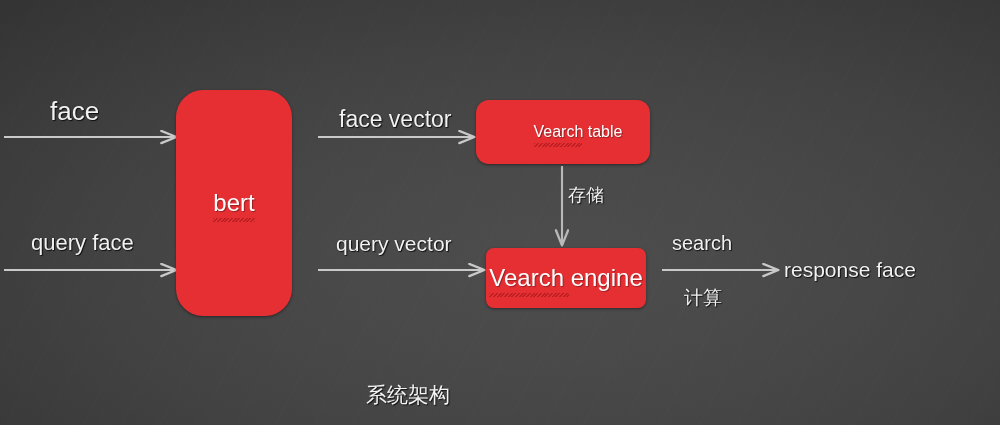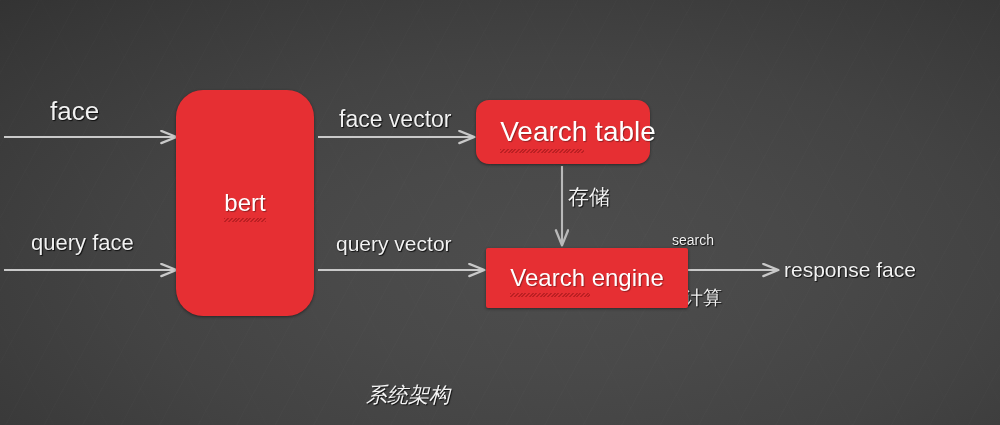--- a/index.html
+++ b/index.html
@@ -105,21 +105,20 @@
     text-shadow: 1px 1px 1px rgba(0,0,0,.75);
   }
 
   #caption {
     position: absolute;
     left: 366px;
     top: 381px;
     font-size: 21px;
     color: #f4f4f4;
     text-shadow: 1px 1px 1px rgba(0,0,0,.75);
-    font-style: italic;
   }
 
   #watermark {
     position: absolute;
     left: 880px;
     top: 357px;
     width: 108px;
     height: 56px;
     opacity: .30;
   }
@@ -165,37 +164,37 @@
   </svg>
 
   <div class="lbl" style="left:50px; top:98px; font-size:26px;">face</div>
 
   <div class="lbl" style="left:31px; top:232px; font-size:22px;">query face</div>
 
   <div class="lbl" style="left:339px; top:108px; font-size:23px;">face vector</div>
 
   <div class="lbl" style="left:336px; top:233px; font-size:21px;">query vector</div>
 
-  <div class="lbl" style="left:568px; top:186px; font-size:21px;">存储</div>
-
-  <div class="lbl" style="left:672px; top:233px; font-size:14px;">search</div>
+  <div class="lbl" style="left:568px; top:186px; font-size:18px;">存储</div>
+
+  <div class="lbl" style="left:672px; top:233px; font-size:20px;">search</div>
 
   <div class="lbl" style="left:684px; top:288px; font-size:19px;">计算</div>
 
   <div class="lbl" style="left:784px; top:259px; font-size:21px;">response face</div>
 
-  <div class="node" id="node-bert" style="left:176px; top:90px; width:138px; height:226px; border-radius:27px;">
+  <div class="node" id="node-bert" style="left:176px; top:90px; width:116px; height:226px; border-radius:27px;">
     <span class="node-text squiggle" style="font-size:24px;">bert</span>
   </div>
 
   <div class="node" id="node-vearch-table" style="left:476px; top:100px; width:174px; height:64px; border-radius:13px;">
-    <span class="node-text squiggle short" style="font-size:28px;margin-left:30px;">Vearch table</span>
+    <span class="node-text squiggle short" style="font-size:16px;margin-left:30px;">Vearch table</span>
   </div>
 
-  <div class="node" id="node-vearch-engine" style="left:486px; top:248px; width:202px; height:60px; border-radius:2px;">
+  <div class="node" id="node-vearch-engine" style="left:486px; top:248px; width:160px; height:60px; border-radius:8px;">
     <span class="node-text squiggle short2" style="font-size:24px;">Vearch engine</span>
   </div>
 
 
   <div id="caption">系统架构</div>
 
 
 </div>
 
 </body></html>

